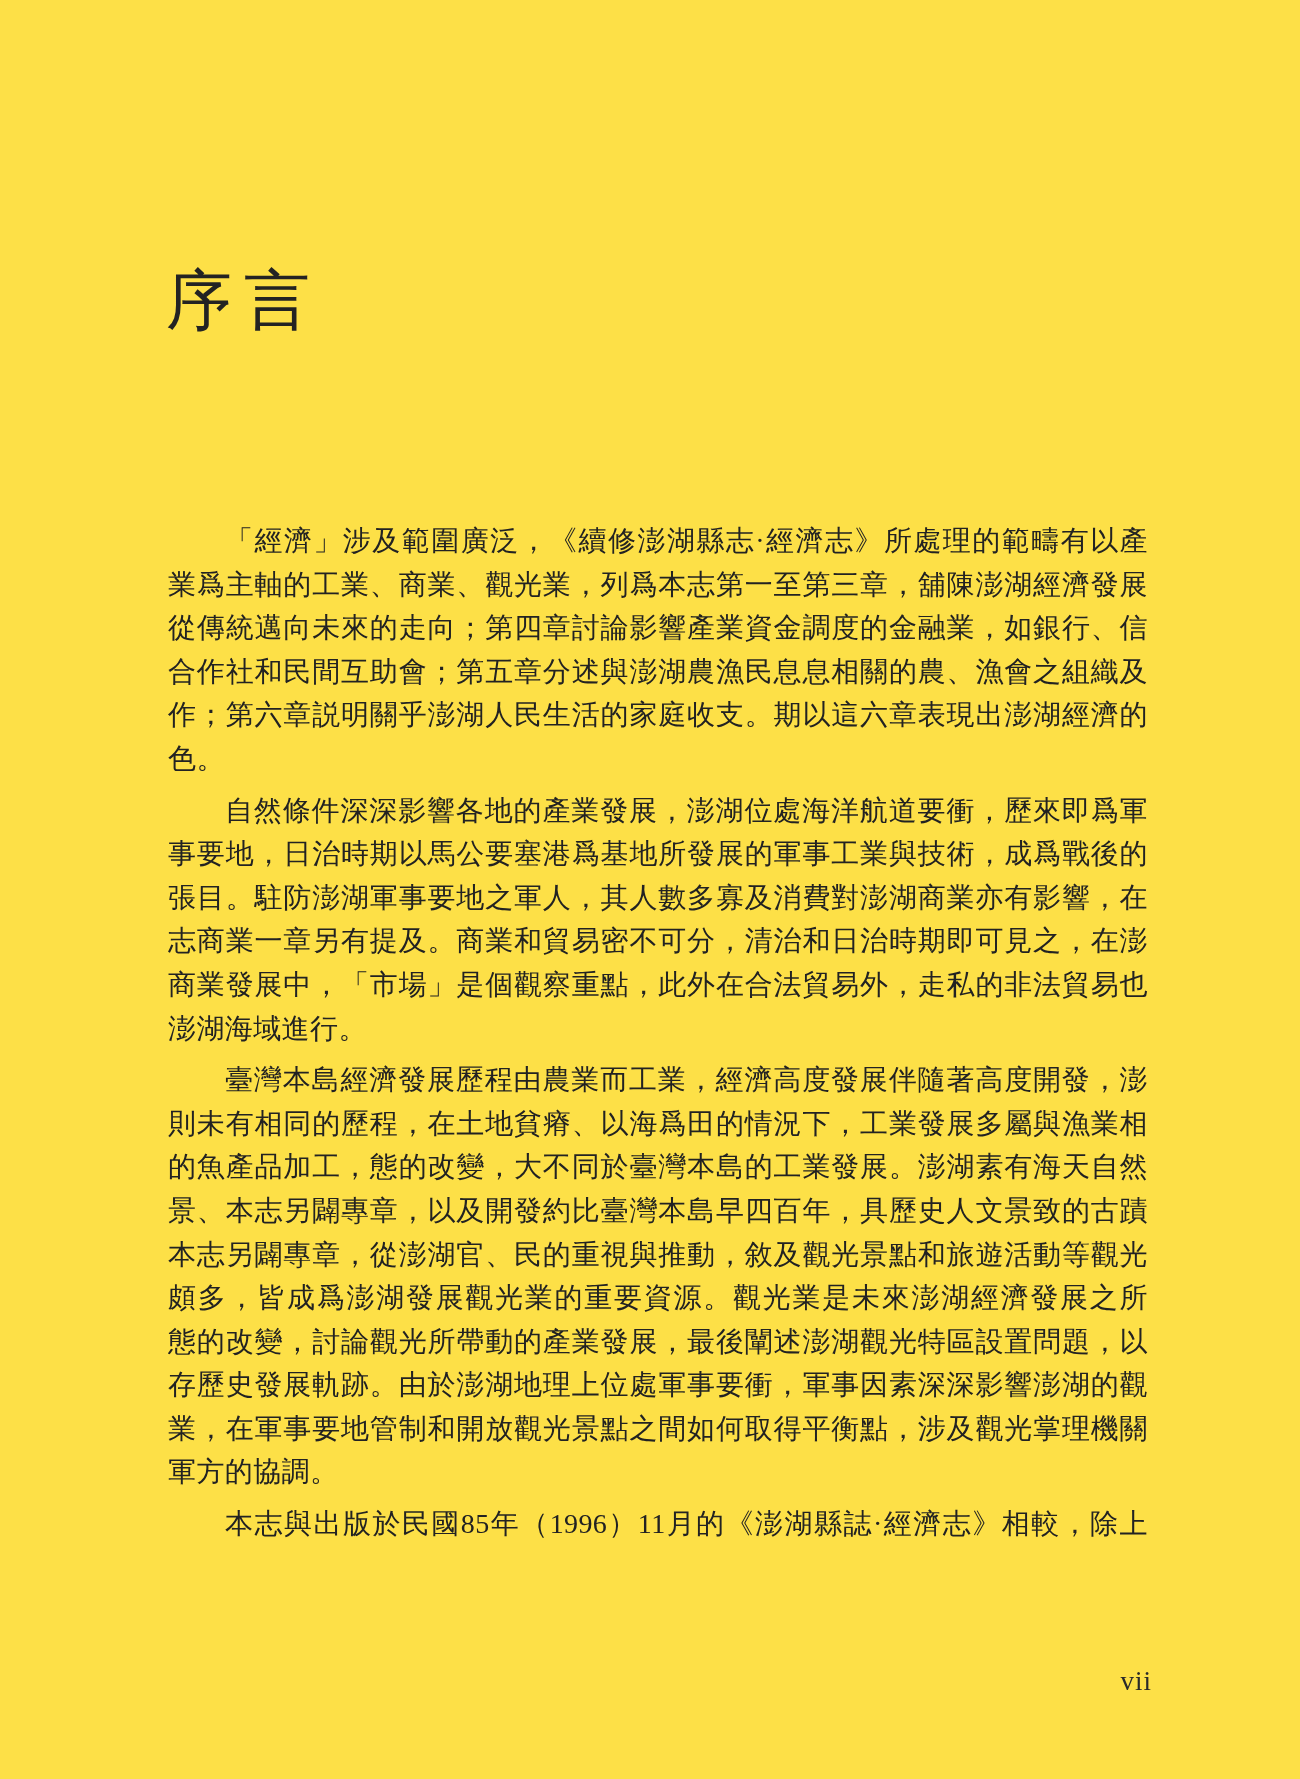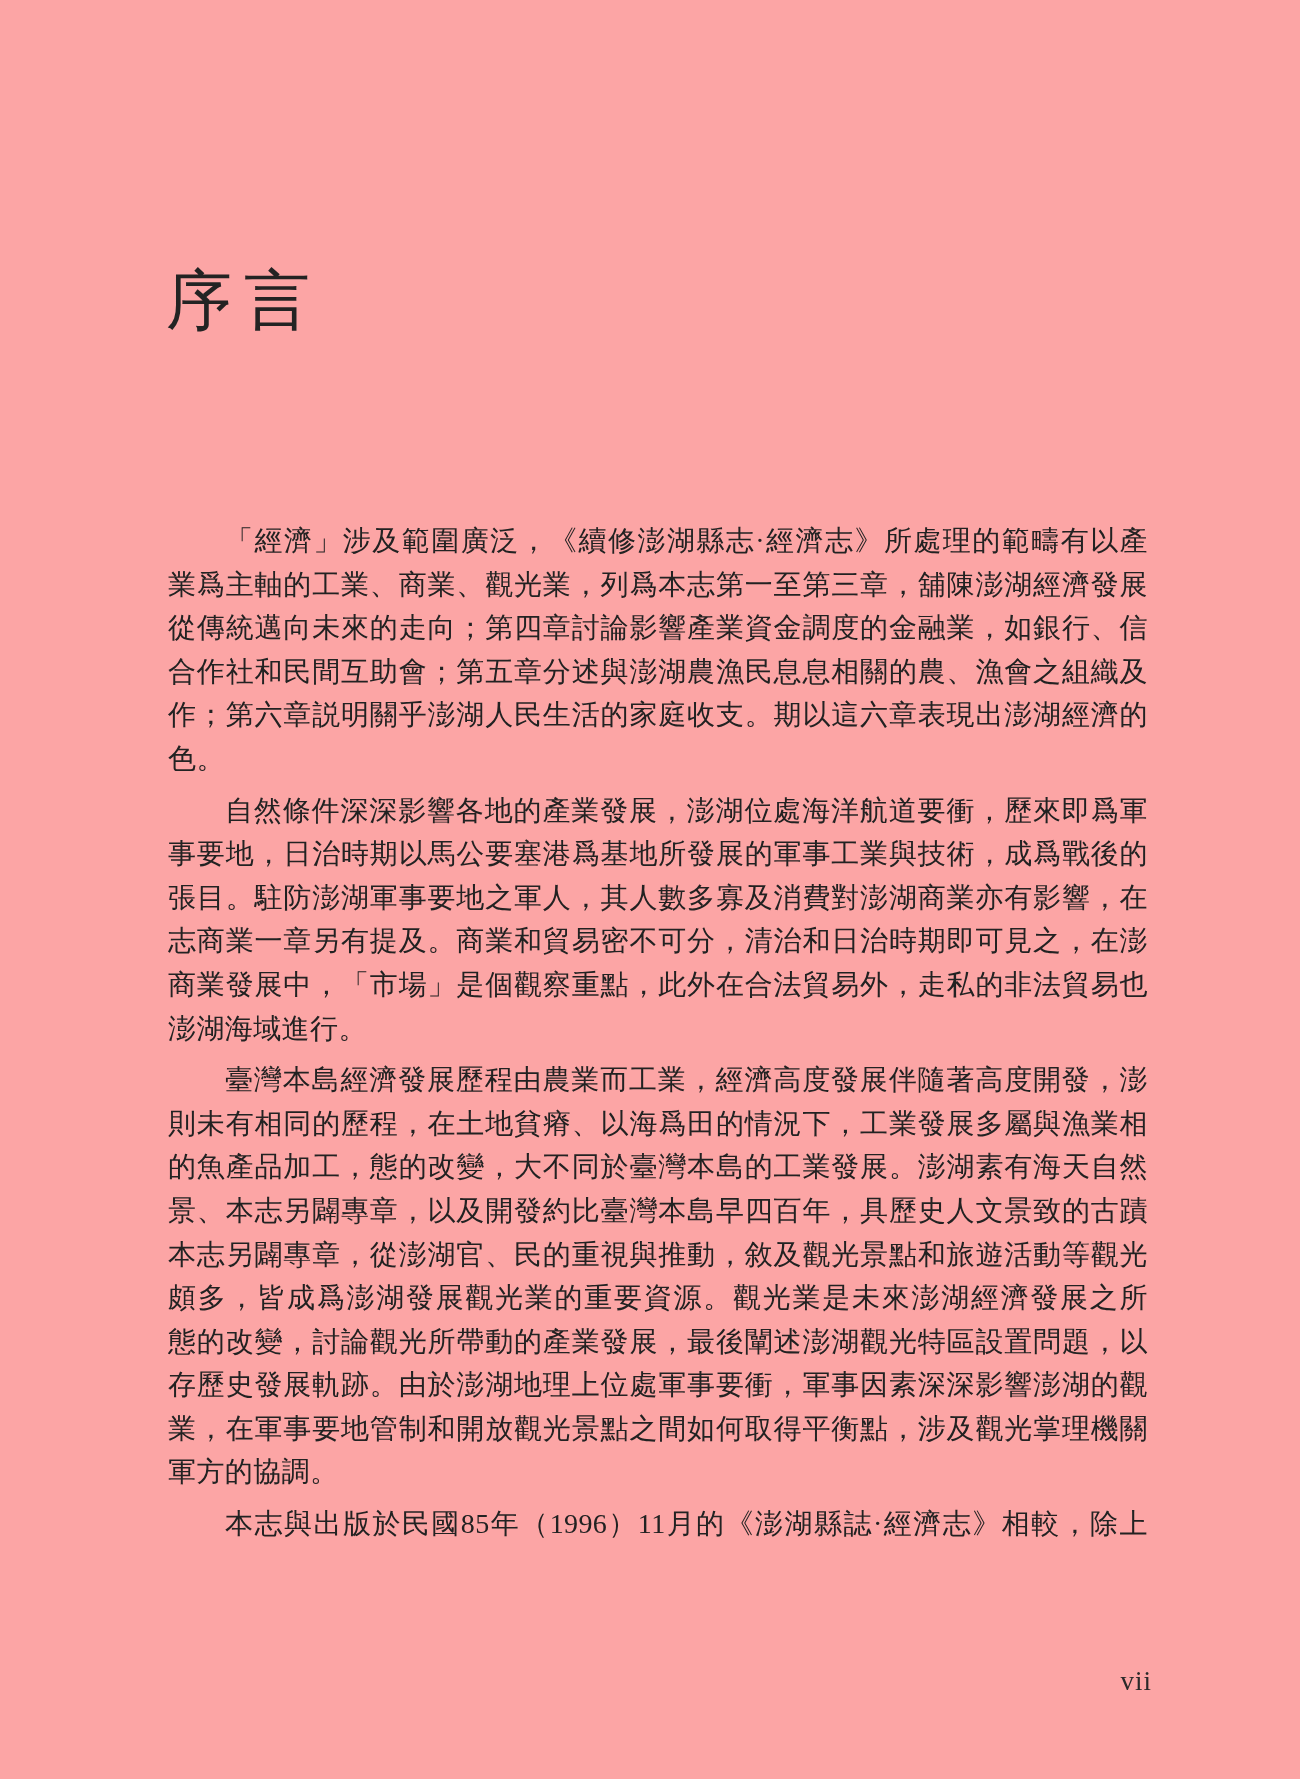--- a/index.html
+++ b/index.html
@@ -5,21 +5,21 @@
   html, body {
     margin: 0;
     padding: 0;
     background: #e8e8e8;
   }
   .page {
     position: relative;
     width: 1300px;
     height: 1779px;
     margin: 0 auto;
-    background: #fca5a5;
+    background: #fde047;
     font-family: "Liberation Serif", "DejaVu Serif", serif;
     color: #222222;
     overflow: hidden;
   }
   .title {
     position: absolute;
     left: 166px;
     top: 256px;
     margin: 0;
     font-size: 66px;

